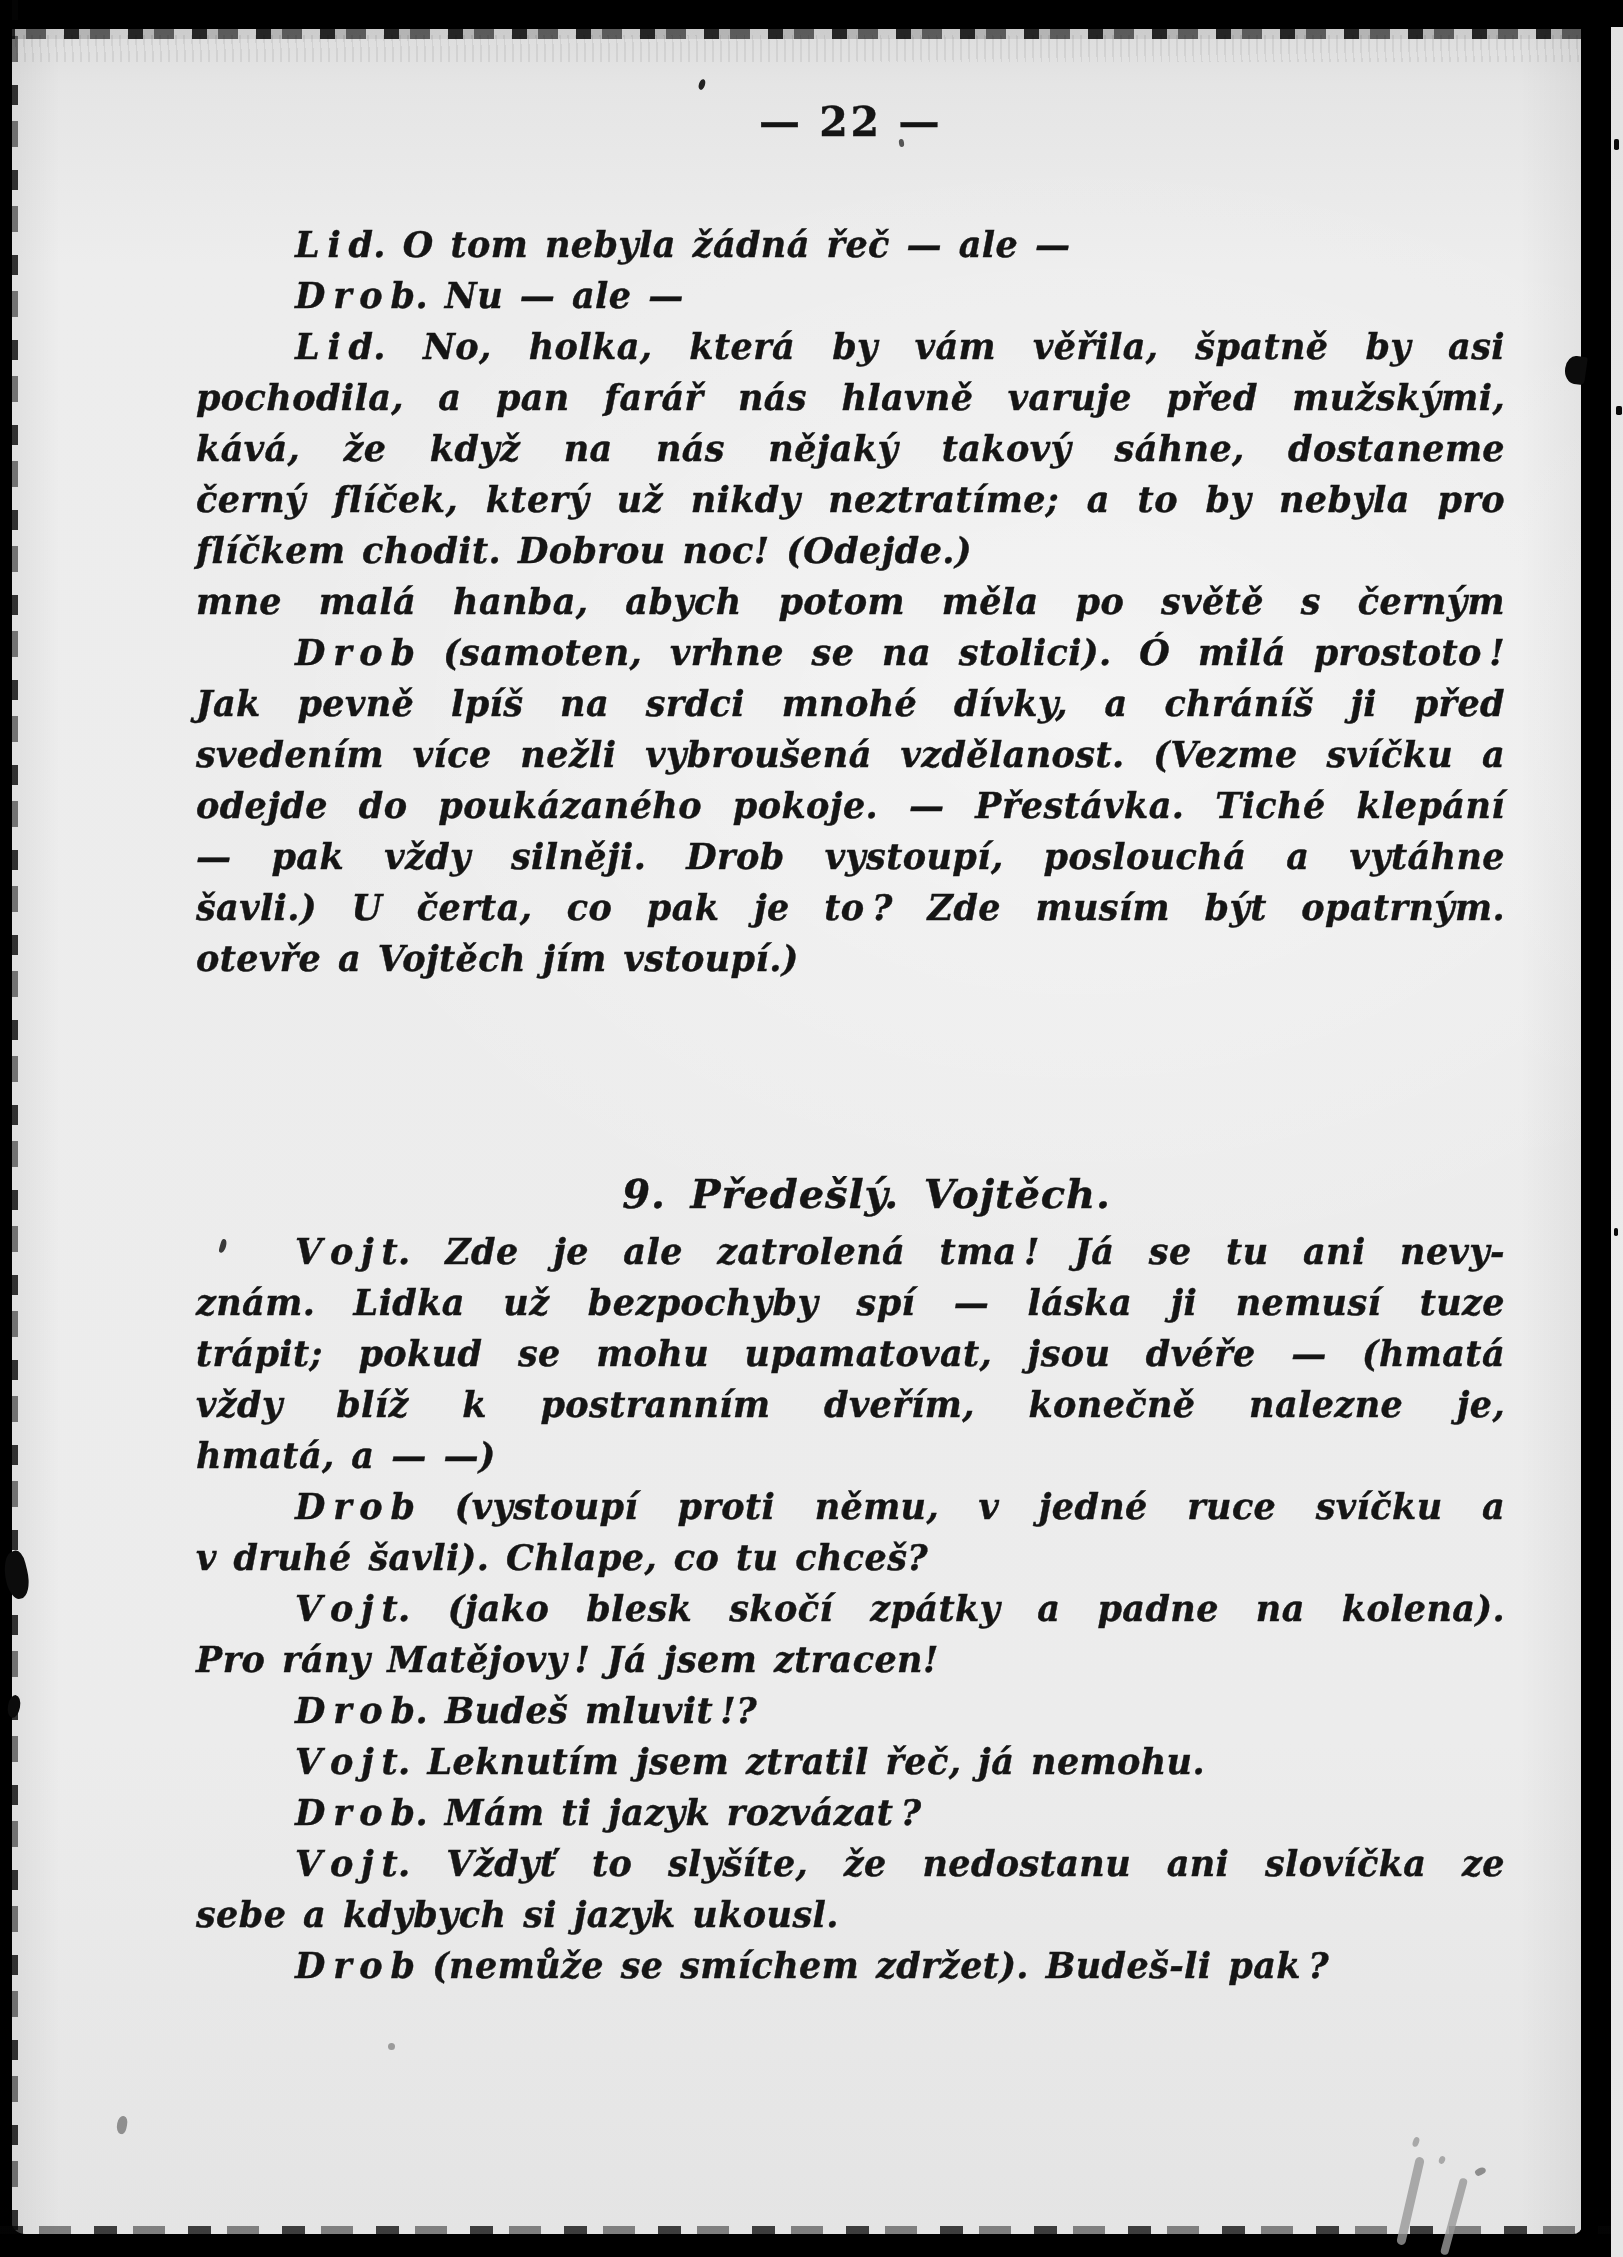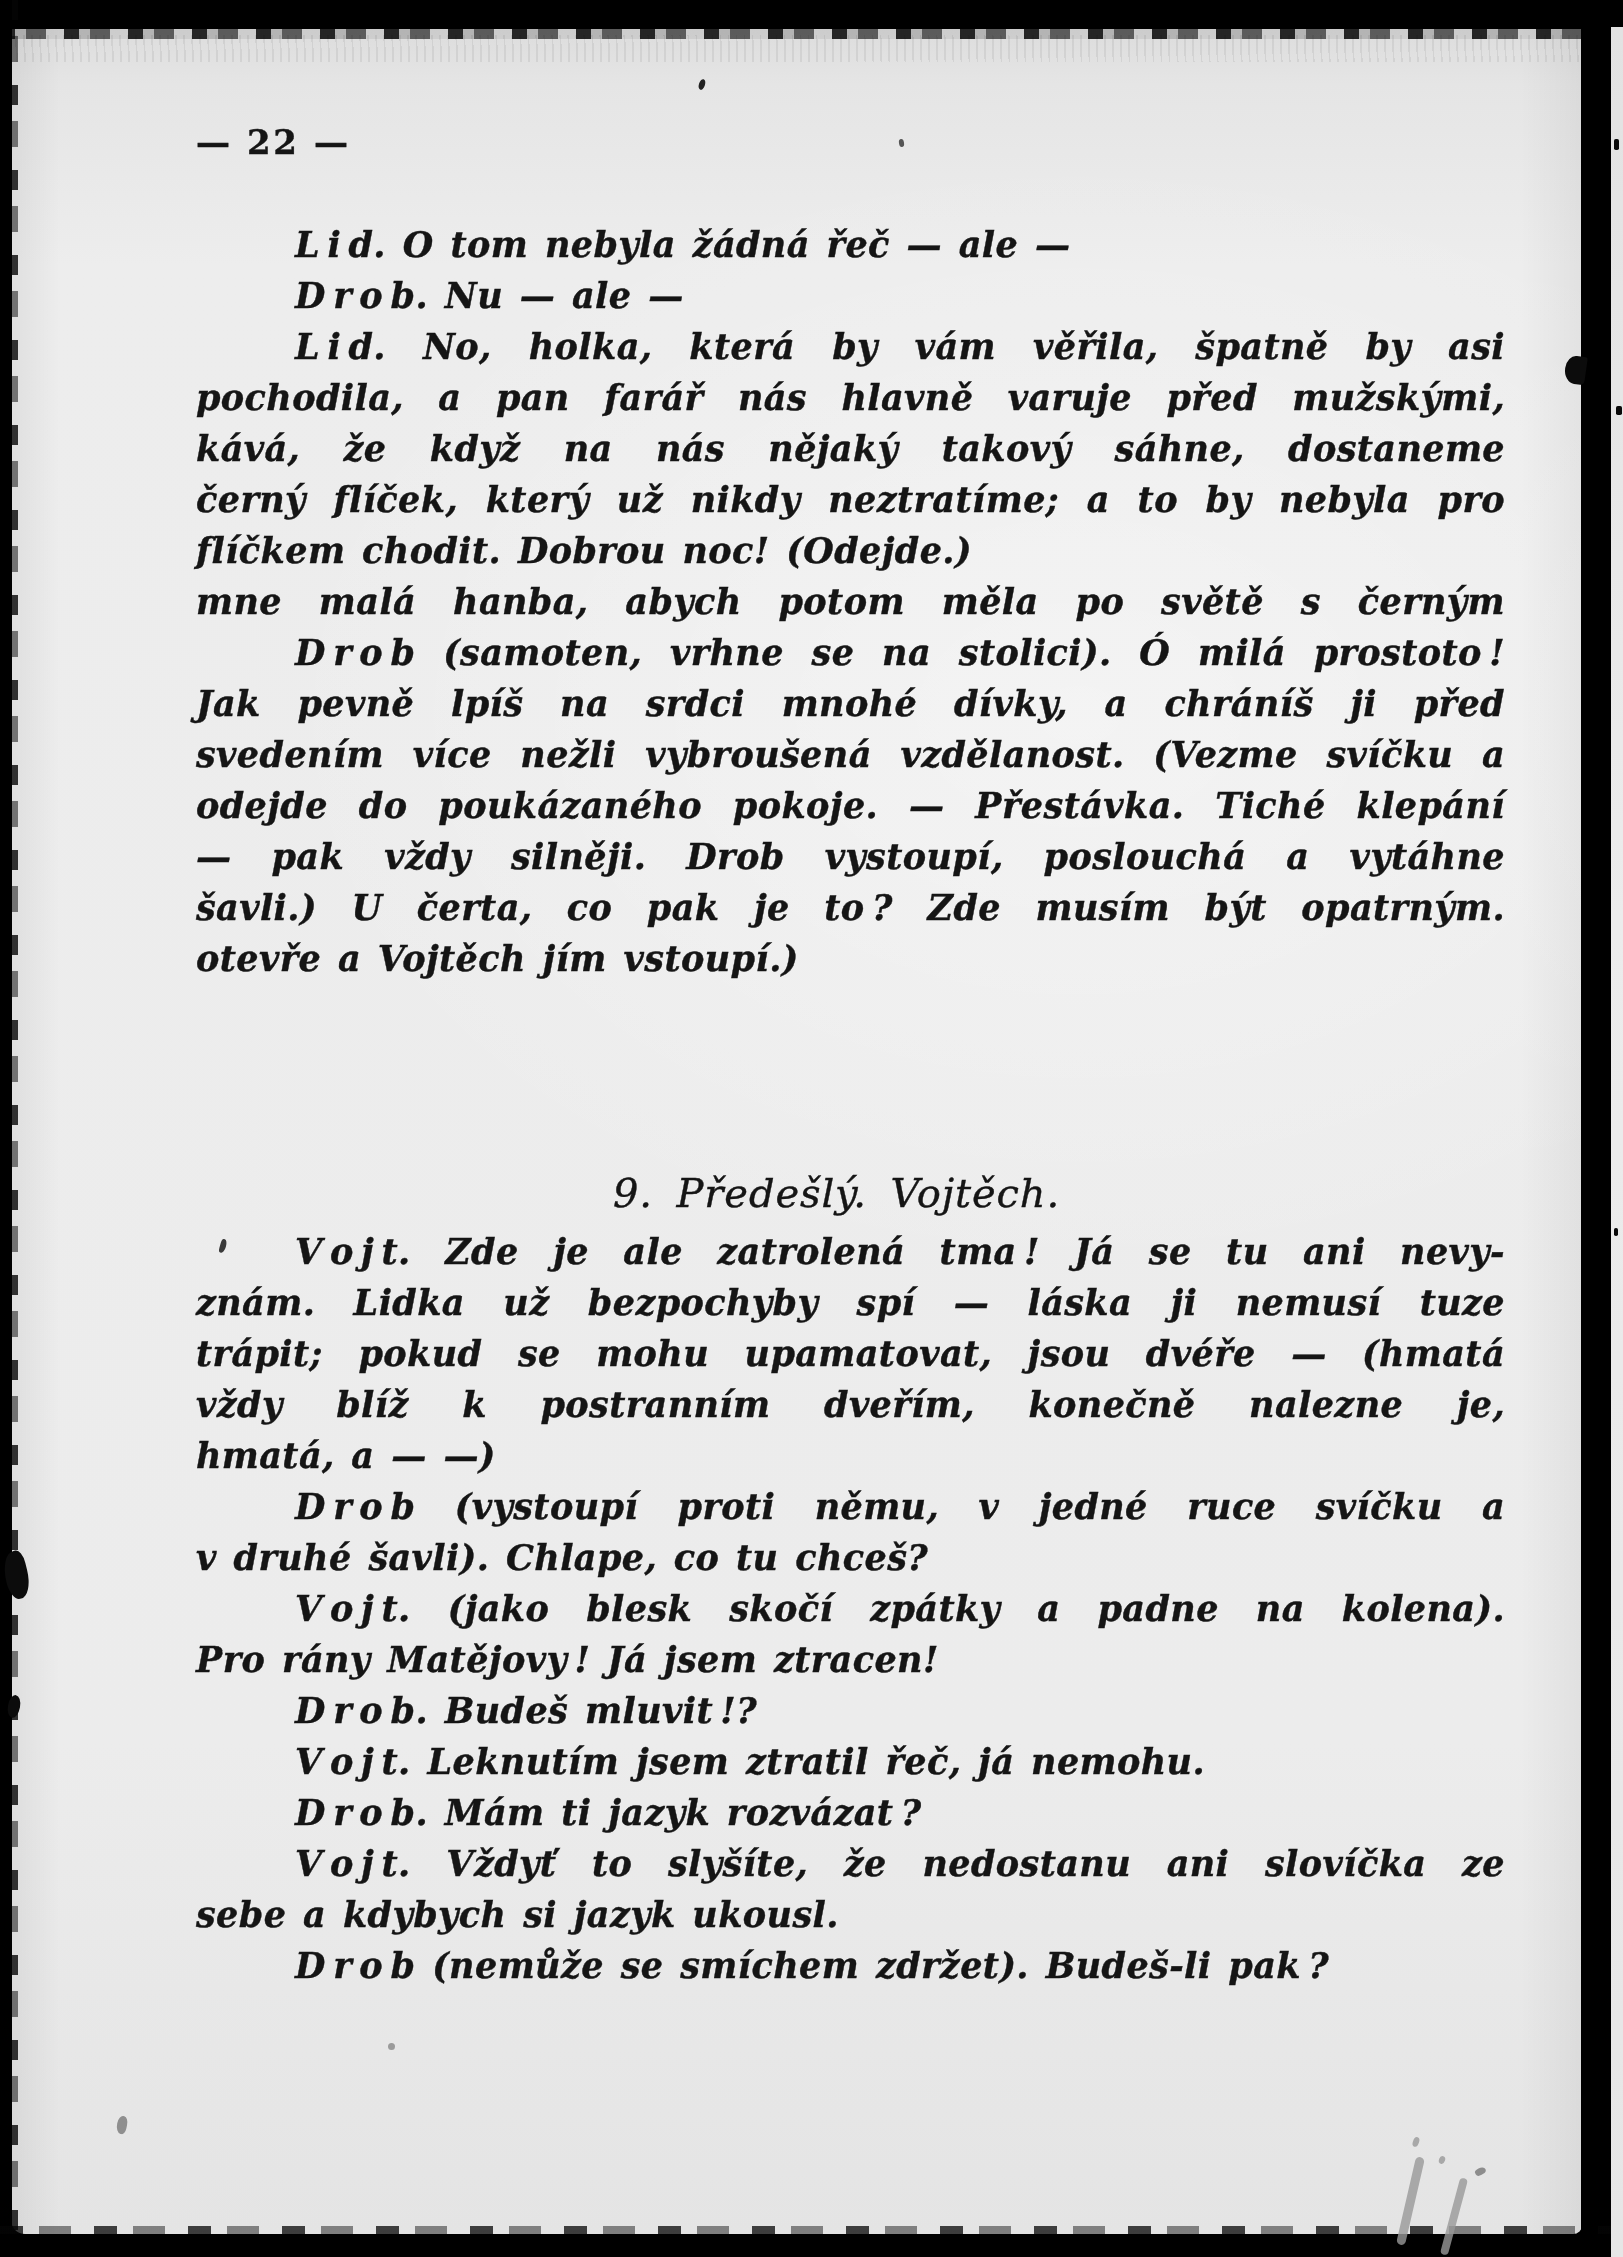--- a/index.html
+++ b/index.html
@@ -77,36 +77,36 @@
   .stroke{position:absolute;background:#989898;border-radius:5.3px;opacity:.8;}
   #stroke-1{left:23px;top:23px;width:8.8px;height:90px;transform:rotate(13deg);}
   #stroke-2{left:67px;top:44px;width:8px;height:79px;transform:rotate(15deg);}
   #stroke-dot-1{left:30px;top:3.5px;width:6.2px;height:9.7px;transform:rotate(20deg);border-radius:50%;}
   #stroke-dot-2{left:56px;top:23px;width:6.2px;height:8px;transform:rotate(20deg);border-radius:50%;}
   #stroke-dot-3{left:92px;top:35px;width:10.6px;height:7px;transform:rotate(-30deg);border-radius:40% 60% 50% 50%;background:#777;}
   
   .printed{ -webkit-text-stroke:0.4px var(--ink); }
   #page-number{
     position:absolute;left:196px;top:98px;width:1309px;
-    font-size:34px;font-weight:700;letter-spacing:2.6px;margin-top:24px;
+    text-align:center;font-size:41px;font-weight:700;letter-spacing:2.6px;
   }
   .text-block{position:absolute;left:196px;width:1309px;}
   #block1{top:219px;}
   #block2{top:1226px;}
   .line{
     height:51px;line-height:51px;font-size:35px;font-weight:700;
     word-spacing:.12em;letter-spacing:0.4px;white-space:pre;
     text-align:left;
     font-style:italic;
   }
   .line.j{white-space:normal;text-align:justify;text-align-last:justify;}
   .line.ind{padding-left:99px;}
   #scene-heading{
-    position:absolute;left:182px;top:1170px;width:1309px;
-    text-align:center;font-size:40px;font-weight:400;font-style:italic;
+    position:absolute;left:212px;top:1170px;width:1309px;
+    text-align:center;font-size:40px;font-weight:700;font-style:italic;
     letter-spacing:0.9px;word-spacing:.25em;
   }
 </style>
 </head>
 <body>
 
 <div id="scan">
   <div id="paper"></div>
 
   <div id="page-number" class="printed">— 22 —</div>

